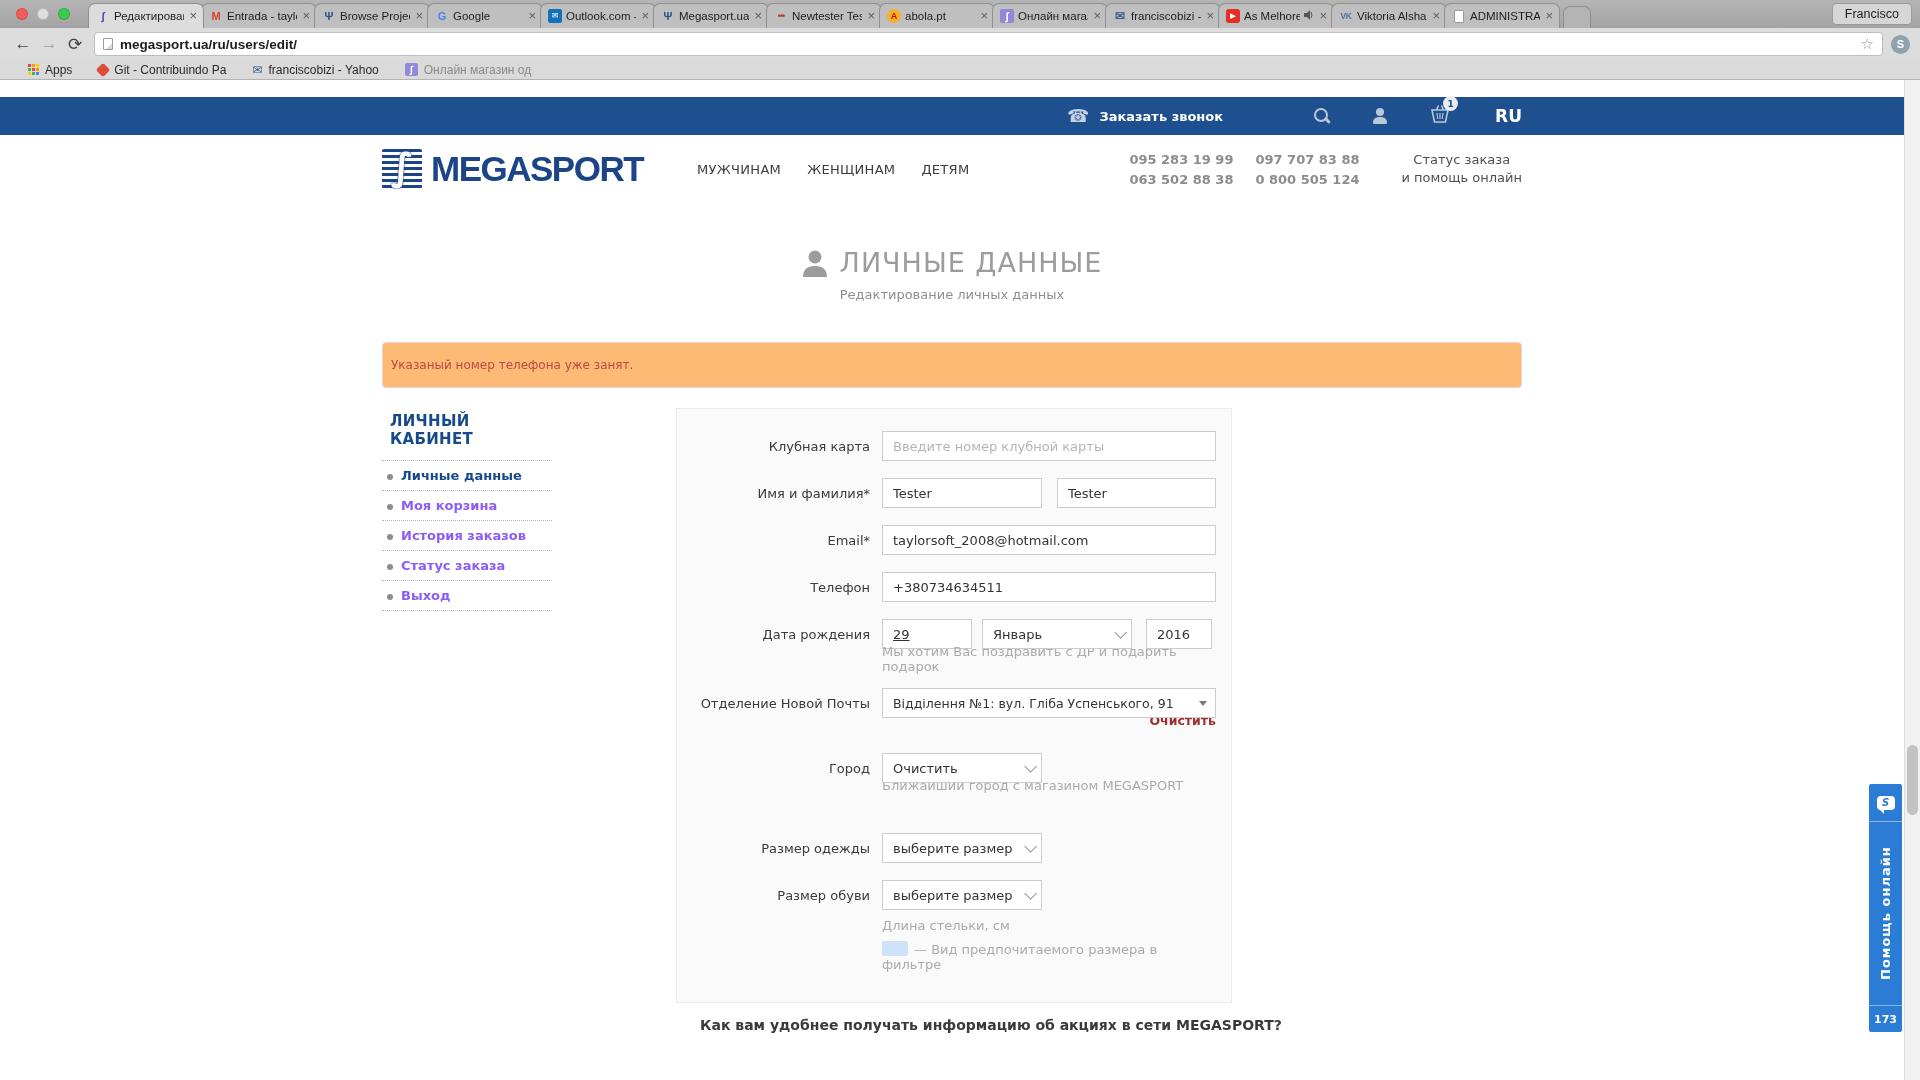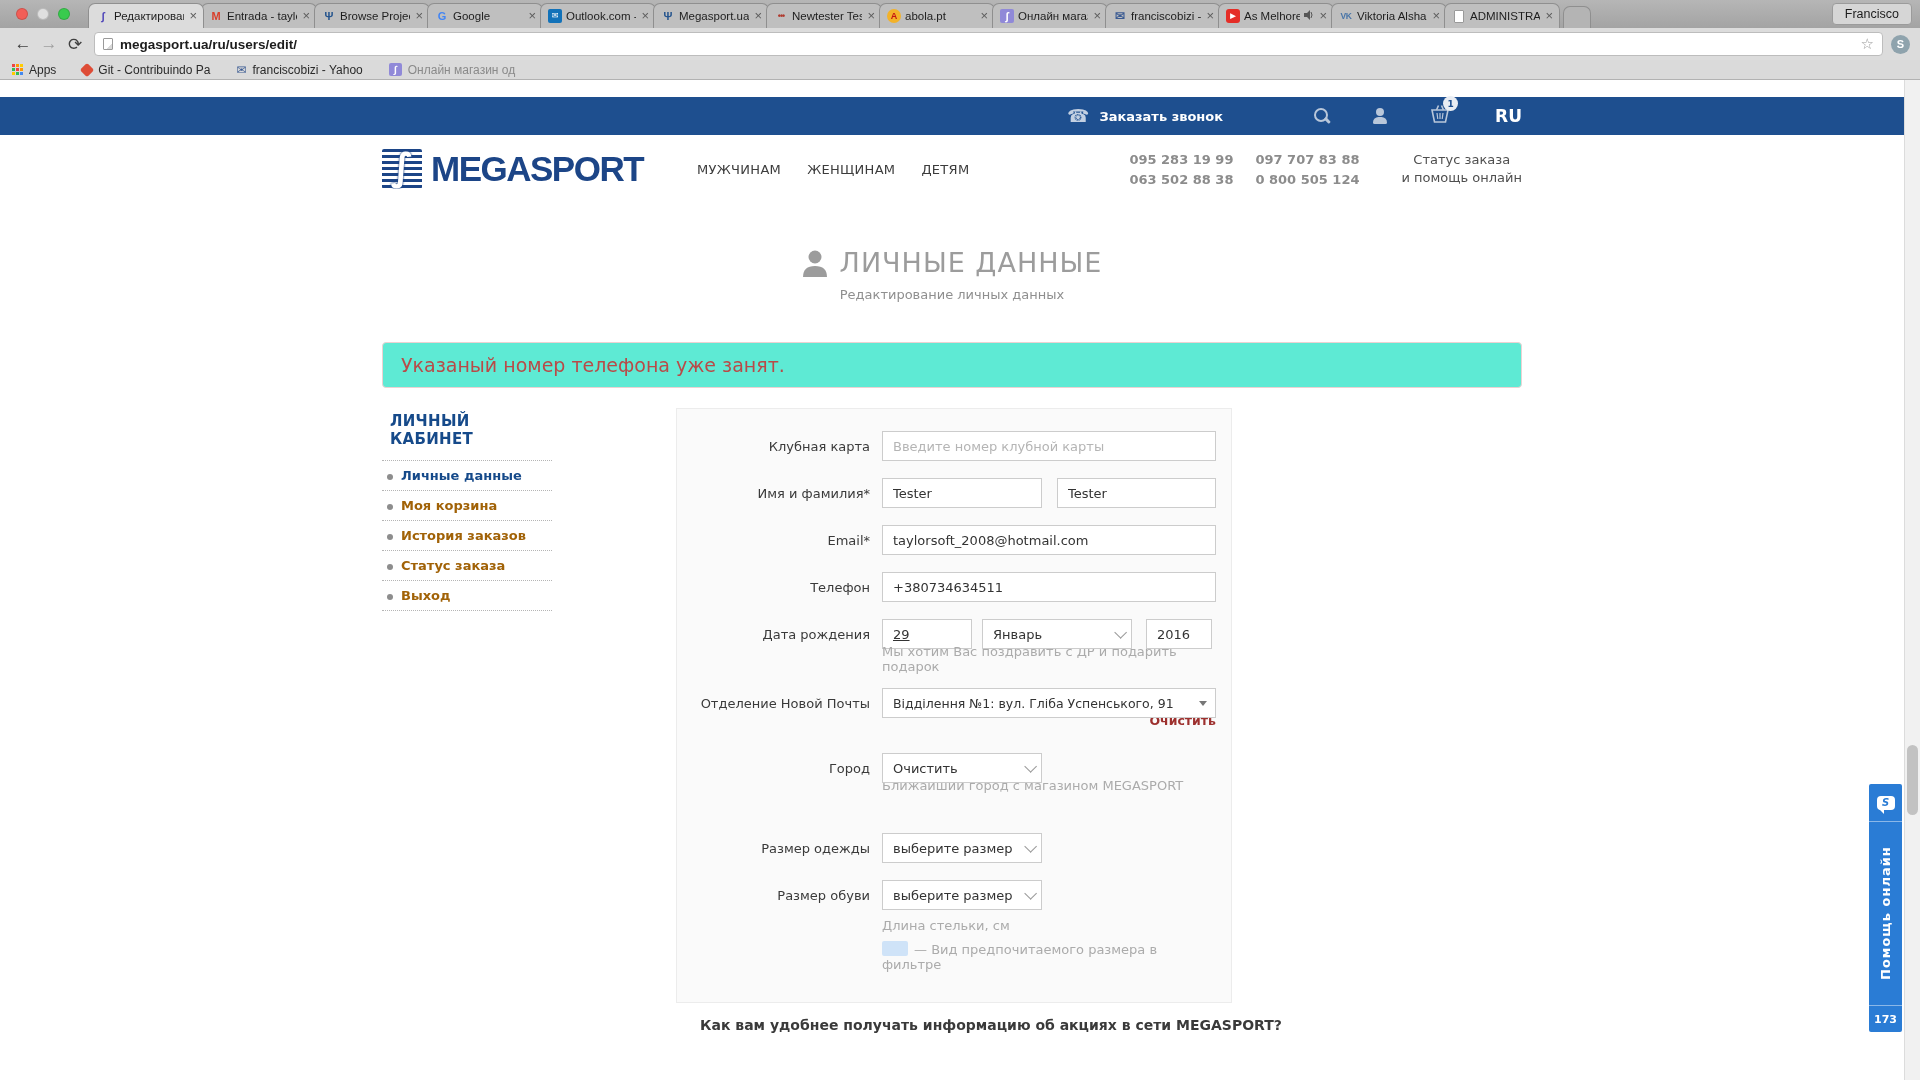--- a/index.html
+++ b/index.html
@@ -53,21 +53,21 @@
   .page-ico { width:10px; height:12px; border:1px solid #9a9a9a; border-radius:1px;
               background:linear-gradient(135deg,#fff 70%,#d9d9d9 70%); }
   .url { font-size:13.5px; color:#1c1c1c; flex:1; font-weight:bold; }
   .star { color:#9a9a9a; font-size:15px; }
   .ext-badge { width:19px; height:19px; border-radius:50%; background:#8fa3ad; color:#fff;
                font-size:11px; font-weight:bold; display:flex; align-items:center; justify-content:center;
                margin-left:8px; }
 
   .bookmarks { position:absolute; top:60px; left:0; width:1920px; height:20px; background:#dadada;
                border-bottom:1px solid #b2b2b2; display:flex; align-items:center; gap:26px;
-               padding:0 12px; font-family:"Liberation Sans",sans-serif; font-size:12px; color:#2a2a2a; }
+               padding:0 28px; font-family:"Liberation Sans",sans-serif; font-size:12px; color:#2a2a2a; }
   .bm { display:flex; align-items:center; gap:6px; white-space:nowrap; }
   .bm-apps-ico { width:11px; height:11px; display:grid; grid-template-columns:repeat(3,1fr); gap:1px; }
   .bm-apps-ico i { background:#e44; }
   .bm-apps-ico i:nth-child(2){background:#f90;} .bm-apps-ico i:nth-child(3){background:#fc0;}
   .bm-apps-ico i:nth-child(4){background:#3b5;} .bm-apps-ico i:nth-child(5){background:#e44;}
   .bm-apps-ico i:nth-child(6){background:#f90;} .bm-apps-ico i:nth-child(7){background:#fc0;}
   .bm-apps-ico i:nth-child(8){background:#3b5;} .bm-apps-ico i:nth-child(9){background:#48e;}
   .bm-git-ico { width:10px; height:10px; background:#de4c36; transform:rotate(45deg); border-radius:2px; }
   .bm-mail-ico { color:#3a5a92; font-size:12px; }
   .bm-int-ico { width:13px; height:13px; background:#9089d8; color:#fff; border-radius:2px;
@@ -111,33 +111,33 @@
   .mainnav a { font-size:13px; color:#3c3c3c; text-decoration:none; margin-left:26px; letter-spacing:.3px; }
   .phones { margin-left:auto; display:flex; gap:22px; }
   .phone-col { display:flex; flex-direction:column; gap:5px; font-size:13px; font-weight:bold; color:#8c8c8c; }
   .status { margin-left:42px; text-align:center; font-size:13px; color:#4f4f4f; line-height:18px; }
 
   .page { width:1140px; margin:0 auto; }
   .page-title { margin-top:44px; display:flex; align-items:center; justify-content:center; gap:12px; }
   .pt-text { font-size:27px; color:#9c9c9c; letter-spacing:1px; }
   .page-sub { text-align:center; font-size:13px; color:#8f8f8f; margin-top:9px; }
 
-  .alert { margin-top:40px; height:46px; background:#5eead4; border:1px solid #ecd2d2; border-radius:4px;
-           display:flex; align-items:center; padding-left:18px; font-size:19px; color:#b94a48; }
+  .alert { margin-top:40px; height:46px; background:#fdba74; border:1px solid #ecd2d2; border-radius:4px;
+           display:flex; align-items:center; padding-left:8px; font-size:12px; color:#b94a48; }
 
   .content { display:flex; margin-top:20px; align-items:flex-start; }
 
   .sidebar { width:170px; flex:none; }
   .sb-title { font-size:15px; font-weight:bold; color:#164a8a; padding:4px 0 12px 8px; letter-spacing:.3px; }
   .sb-list { list-style:none; border-top:1px dotted #b5b5b5; }
   .sb-item { position:relative; border-bottom:1px dotted #b5b5b5; padding:7px 0 7px 19px;
              font-size:13px; font-weight:bold; }
   .sb-item::before { content:""; position:absolute; left:5px; top:13px; width:6px; height:6px;
              border-radius:50%; background:#8d8d8d; }
-  .sb-item a { color:#a16207; }
+  .sb-item a { color:#8b5cf6; }
   .sb-item.active a { color:#164a8a; text-decoration:none; }
 
   .panel { margin-left:124px; width:556px; background:#fafafa; border:1px solid #ececec;
            padding:22px 22px 30px 5px; }
   .frow { display:flex; align-items:center; margin-bottom:17px; }
   .flabel { width:200px; flex:none; text-align:right; padding-right:12px; font-size:13px; color:#3a3a3a; }
   .fctrl { width:334px; flex:none; display:flex; align-items:center; }
   .tin { height:30px; border:1px solid #ccc; background:#fff; font-family:"DejaVu Sans",sans-serif;
          font-size:13px; color:#333; padding:0 10px; outline:none; width:100%; }
   .tin::placeholder { color:#b5b5b5; }

